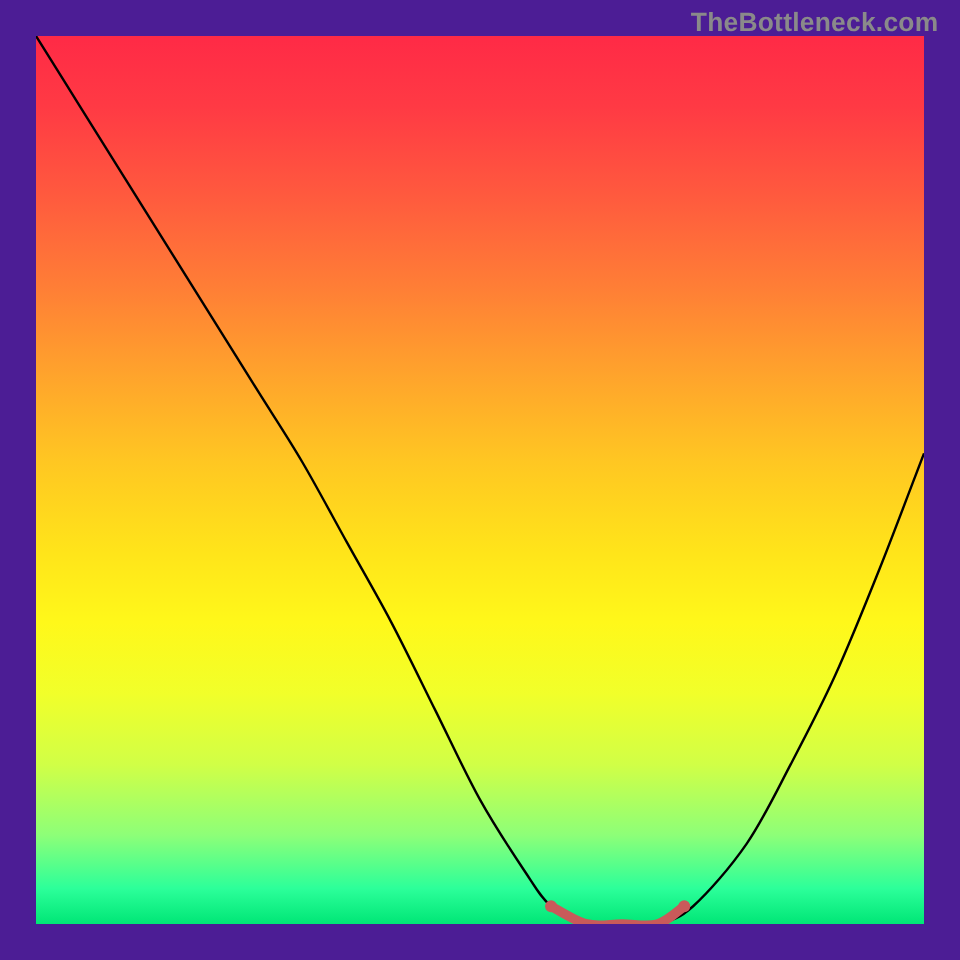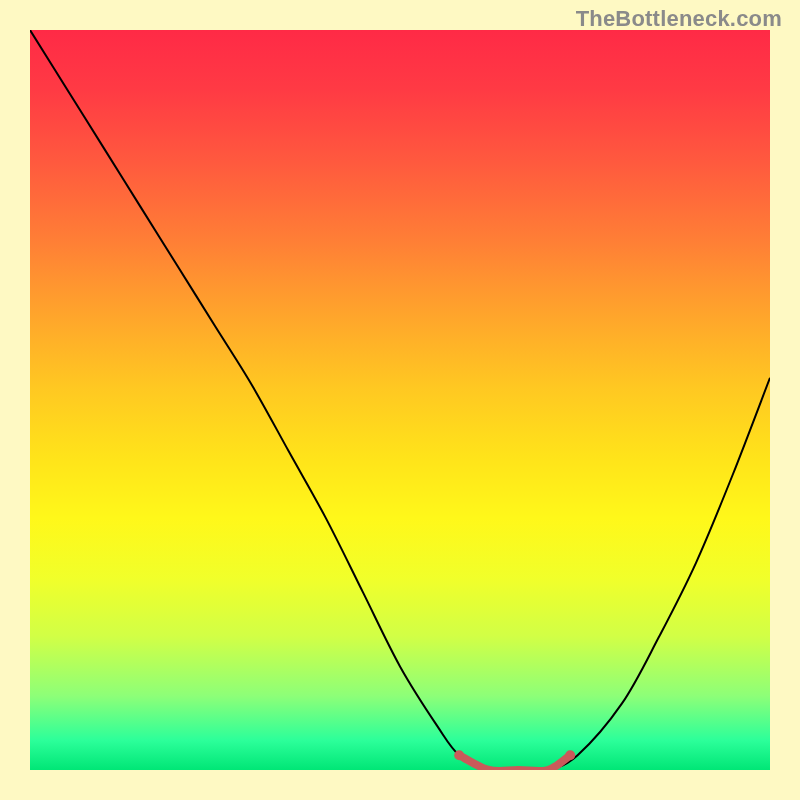--- a/index.html
+++ b/index.html
@@ -1,21 +1,21 @@
 <!DOCTYPE html>
 <html><head>
 <meta charset="utf-8">
 <style>
   * { margin: 0; padding: 0; box-sizing: border-box; }
   html, body { width: 800px; height: 800px; overflow: hidden; background: #000; }
   .frame {
     position: relative;
     width: 800px;
     height: 800px;
-    background: #fef9c3;
+    background: #4c1d95;
     text-align: center;
   }
   .plot {
     position: absolute;
     left: 30px;
     top: 30px;
     width: 740px;
     height: 740px;
     background: linear-gradient(to bottom,
       #ff2a46 0%,

